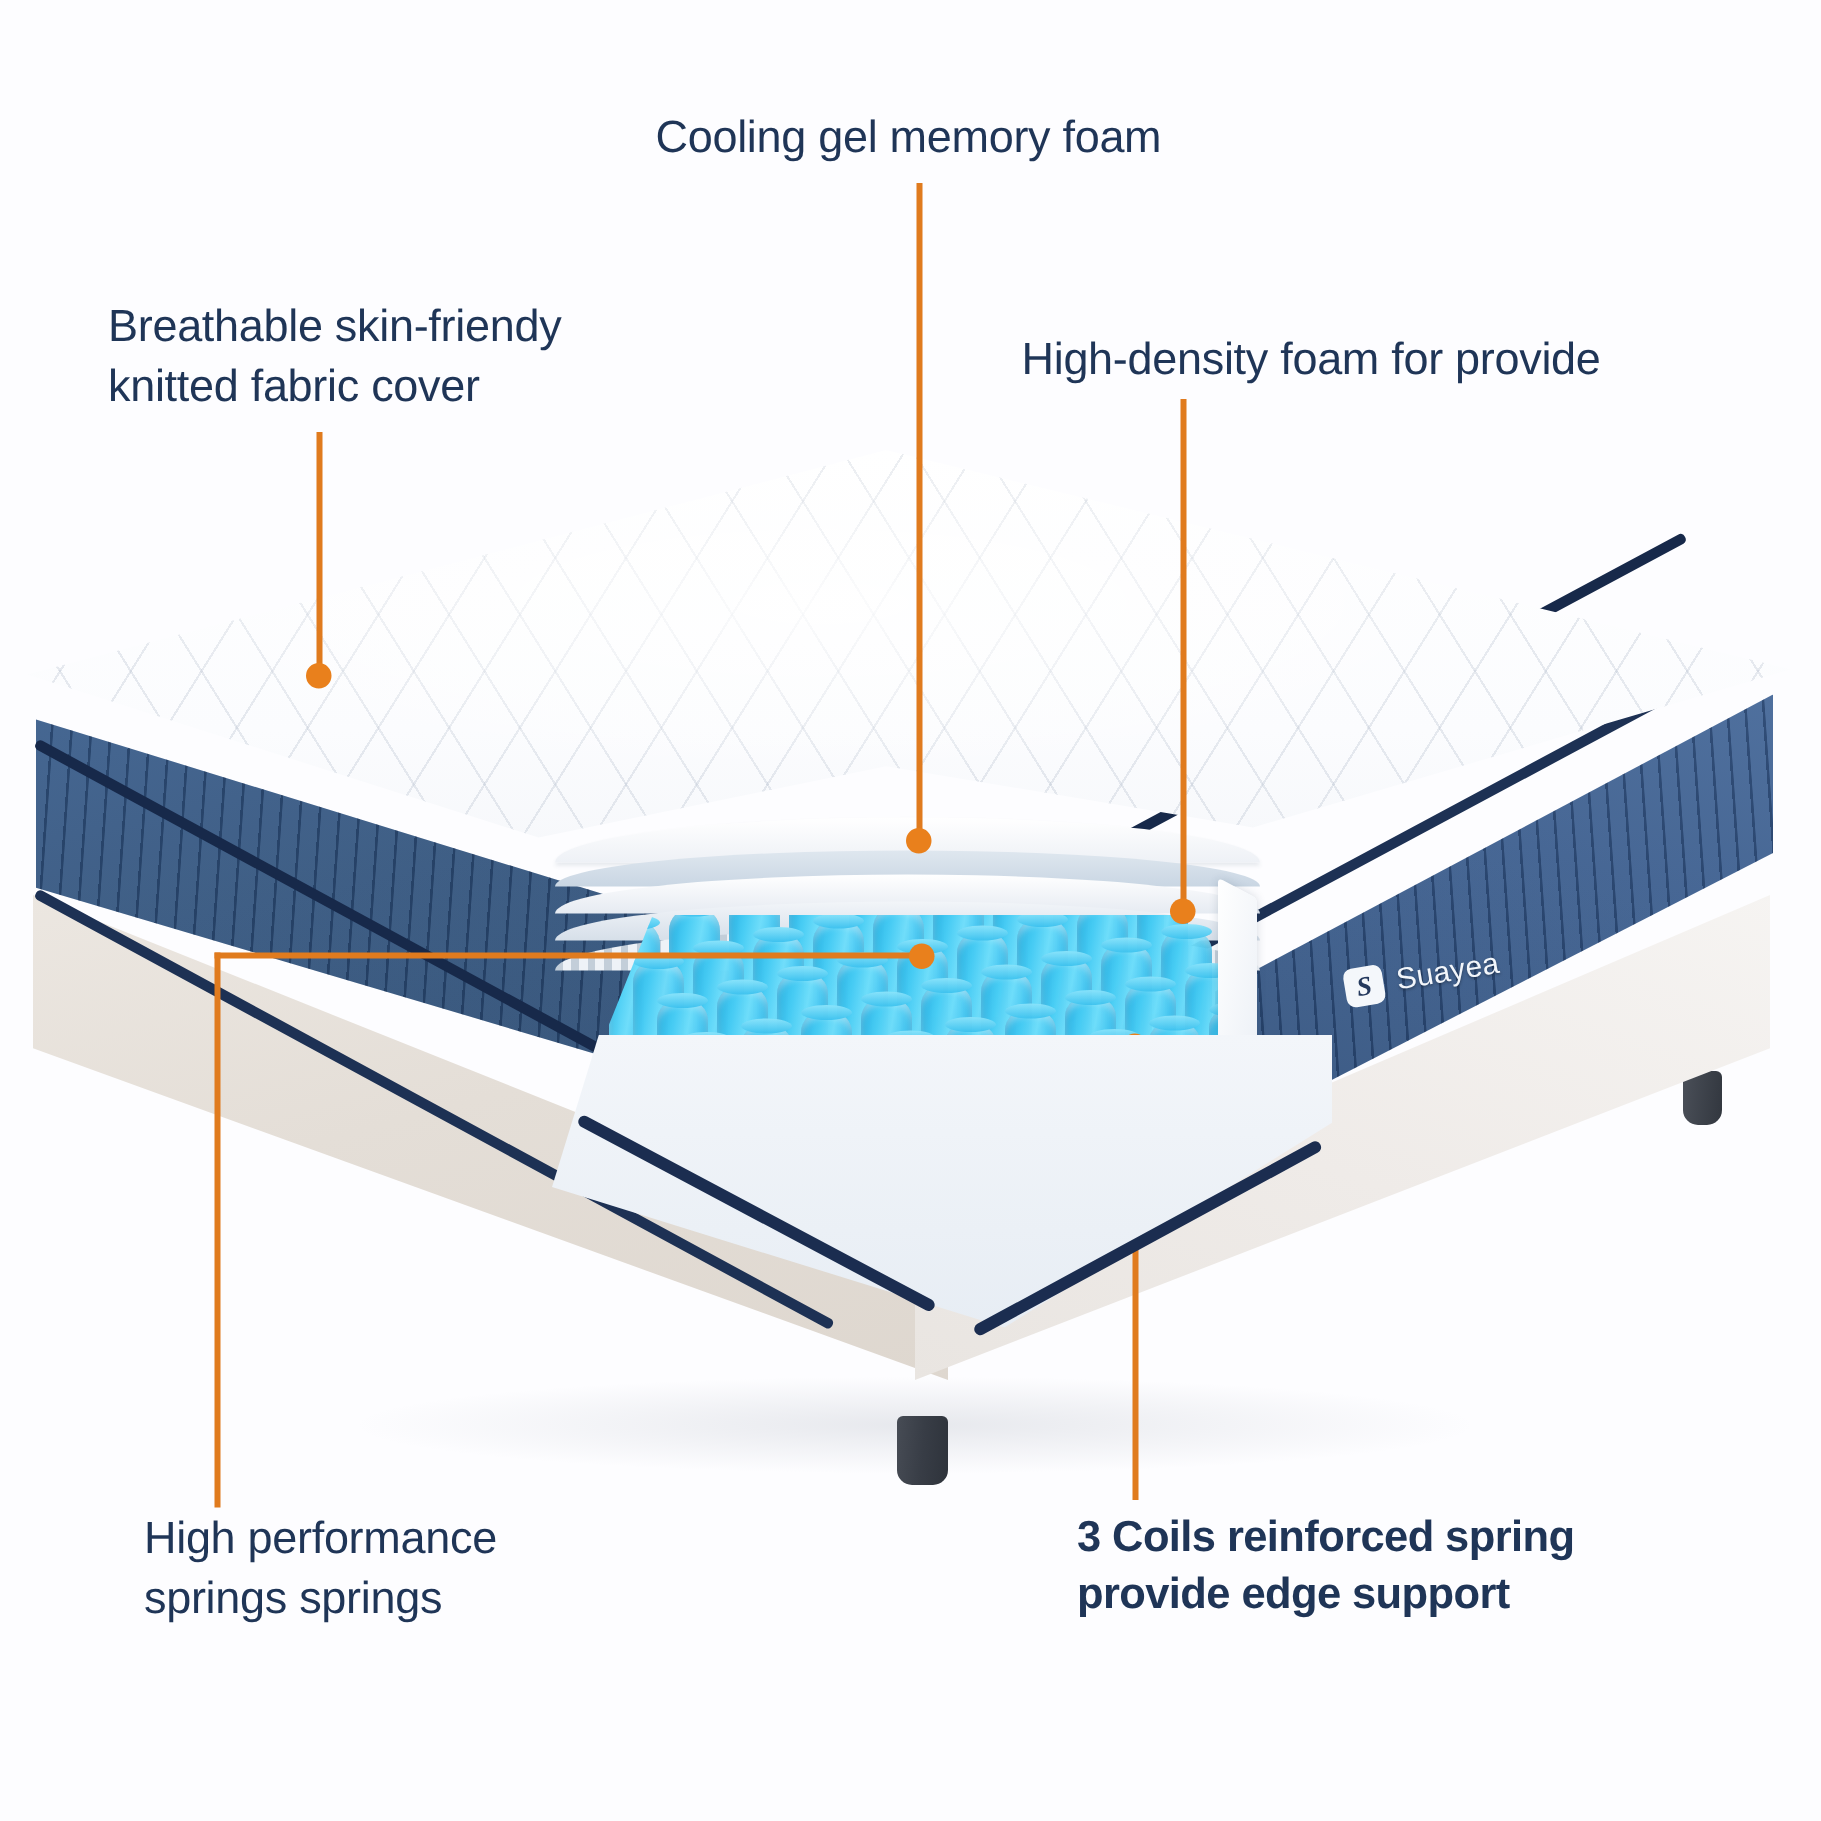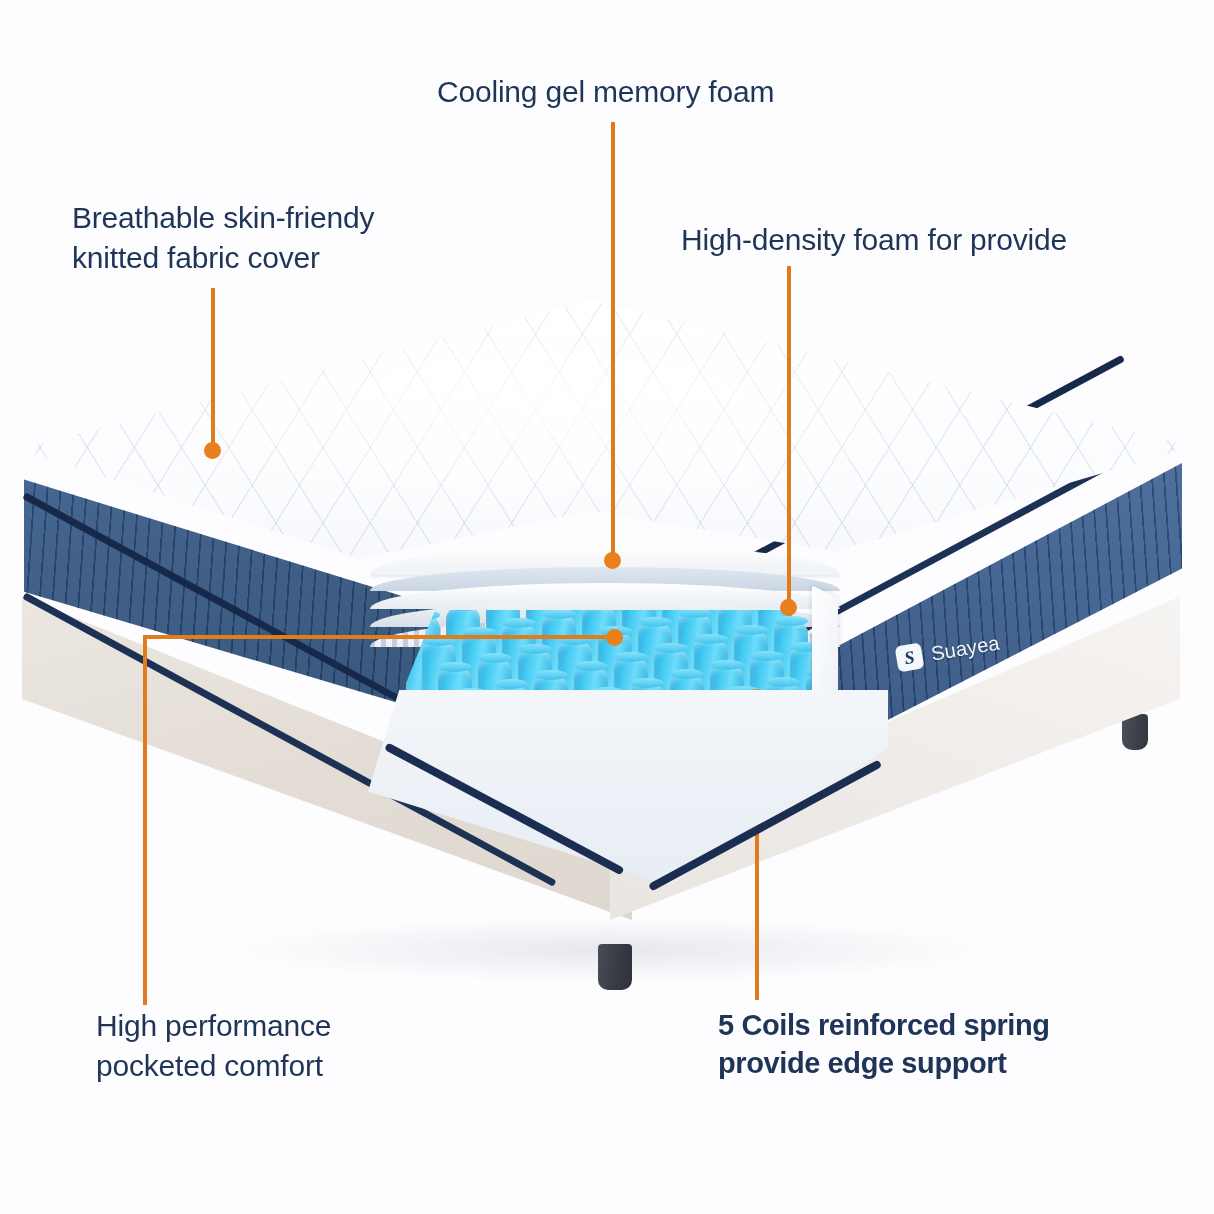--- a/index.html
+++ b/index.html
@@ -354,18 +354,18 @@
   <div class="leader-dot" style="left:748px; top:689px;"></div>
 
   <div class="callout lbl-cover">Breathable skin-friendy
 knitted fabric cover</div>
 
   <div class="callout lbl-cooling">Cooling gel memory foam</div>
 
   <div class="callout lbl-density">High-density foam for provide</div>
 
   <div class="callout lbl-springs">High performance
-pocketed comfort</div>
-
-  <div class="callout lbl-coils">5 Coils reinforced spring
+springs springs</div>
+
+  <div class="callout lbl-coils">3 Coils reinforced spring
 provide edge support</div>
 
 </div>
 
 </body></html>

